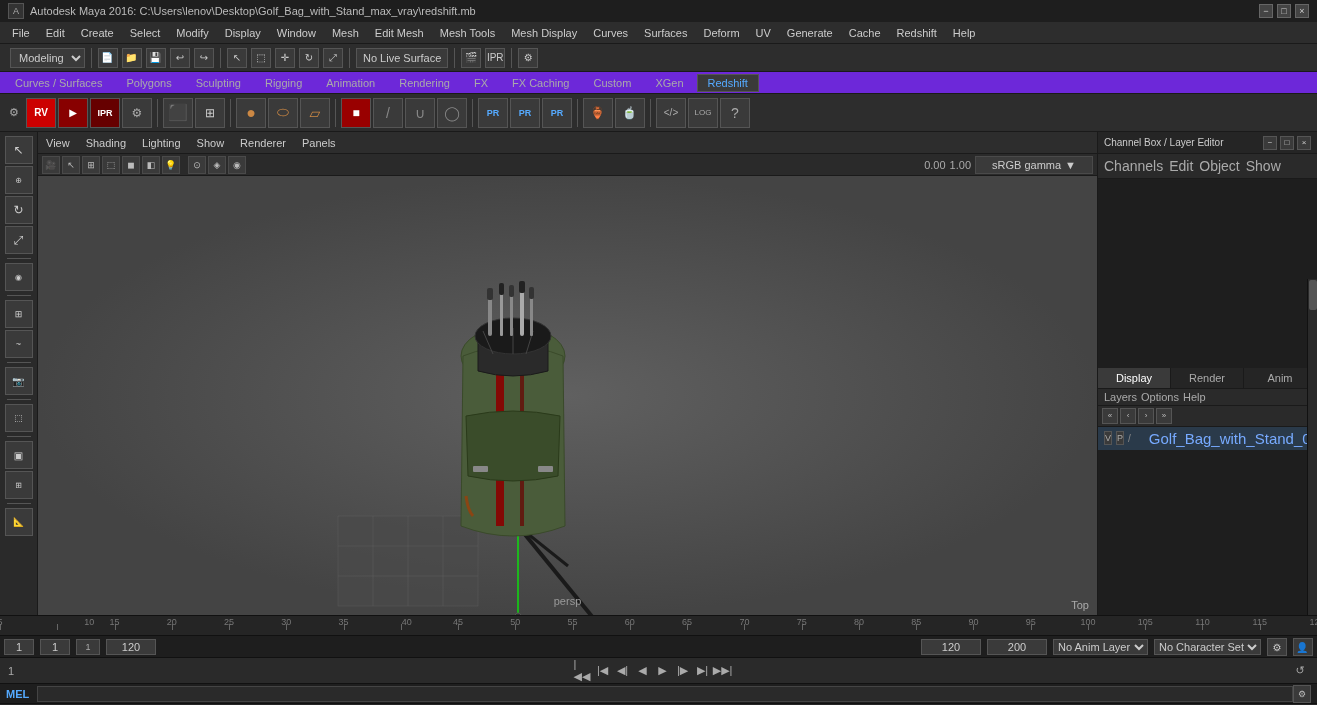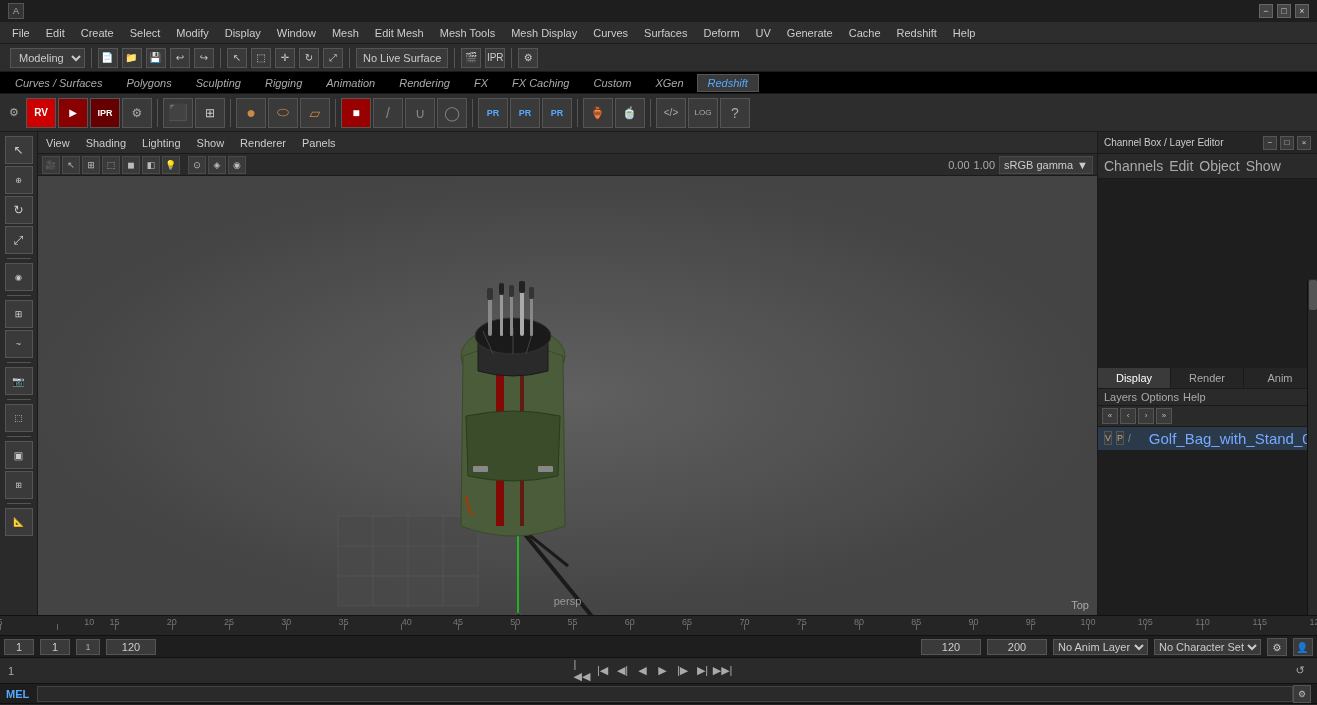--- a/index.html
+++ b/index.html
@@ -17,21 +17,21 @@
     .menu-item { padding: 2px 8px; color: #ccc; cursor: pointer; font-size: 11px; }
 
     
     #toolbar1 { height: 28px; background: #2d2d2d; display: flex; align-items: center; padding: 0 10px; border-bottom: 1px solid #1a1a1a; gap: 4px; }
     .toolbar-select { background: #3a3a3a; border: 1px solid #555; color: #ccc; padding: 2px 4px; font-size: 11px; height: 20px; }
     .tb-sep { width: 1px; height: 20px; background: #555; margin: 0 2px; }
     .tb-btn { width: 20px; height: 20px; background: #3a3a3a; border: 1px solid #555; display: flex; align-items: center; justify-content: center; cursor: pointer; color: #ccc; font-size: 10px; }
     .tb-btn-text { padding: 2px 6px; height: 20px; background: #3a3a3a; border: 1px solid #555; display: flex; align-items: center; cursor: pointer; color: #ccc; font-size: 11px; }
 
     
-    #module-tabs { height: 22px; background: #000000; display: flex; align-items: center; padding: 0 4px; border-bottom: 1px solid #1a1a1a; gap: 2px; font-style: italic; }
+    #module-tabs { height: 22px; background: #6d28d9; display: flex; align-items: center; padding: 0 4px; border-bottom: 1px solid #1a1a1a; gap: 2px; }
     .mod-tab { padding: 2px 10px; color: #aaa; cursor: pointer; font-size: 11px; border: 1px solid transparent; }
     .mod-tab.active { color: #fff; background: #3a3a3a; border-color: #555; }
     .mod-tab.redshift { color: #5af; }
 
     
     #shelf { height: 38px; background: #2d2d2d; display: flex; align-items: center; padding: 2px 4px; border-bottom: 1px solid #1a1a1a; gap: 2px; }
     .shelf-btn { width: 30px; height: 30px; background: #3a3a3a; border: 1px solid #555; display: flex; align-items: center; justify-content: center; cursor: pointer; font-size: 14px; }
     .shelf-sep { width: 1px; height: 28px; background: #555; margin: 0 3px; }
     .shelf-gear { width: 20px; height: 30px; display: flex; align-items: center; justify-content: center; color: #aaa; cursor: pointer; }
 
@@ -40,21 +40,21 @@
 
     
     #left-toolbar { width: 38px; background: #2a2a2a; display: flex; flex-direction: column; align-items: center; padding: 4px 0; gap: 2px; border-right: 1px solid #1a1a1a; }
     .lt-btn { width: 28px; height: 28px; background: #3a3a3a; border: 1px solid #555; display: flex; align-items: center; justify-content: center; cursor: pointer; color: #ccc; font-size: 12px; }
     .lt-sep { width: 24px; height: 1px; background: #555; margin: 2px 0; }
     #viewport-menubar { height: 22px; background: #2d2d2d; display: flex; align-items: center; padding: 0 4px; gap: 8px; border-bottom: 1px solid #1a1a1a; }
     #viewport-toolbar { height: 22px; background: #2a2a2a; display: flex; align-items: center; padding: 0 4px; gap: 2px; border-bottom: 1px solid #1a1a1a; }
     #viewport-canvas { position: relative; background: #545454; flex: 1; overflow: hidden; }
     .vp-label { color: #ccc; font-size: 11px; cursor: pointer; padding: 2px 4px; }
     .vp-btn { width: 18px; height: 18px; background: #3a3a3a; border: 1px solid #4a4a4a; display: flex; align-items: center; justify-content: center; cursor: pointer; color: #bbb; font-size: 9px; }
-    .vp-gamma { background: #3a3a3a; border: 1px solid #4a4a4a; padding: 1px 4px; font-size: 11px; color: #ccc; display: flex; align-items: center; gap: 4px; height: 18px; }
+    .vp-gamma { background: #3a3a3a; border: 1px solid #4a4a4a; padding: 1px 16px; font-size: 11px; color: #ccc; display: flex; align-items: center; gap: 4px; height: 18px; }
     .persp-label { position: absolute; bottom: 8px; left: 50%; transform: translateX(-50%); color: #999; font-size: 11px; pointer-events: none; }
 
     
     #right-panel { width: 220px; background: #2a2a2a; border-left: 1px solid #1a1a1a; display: flex; flex-direction: column; }
     #channel-box-header { height: 22px; background: #252525; display: flex; align-items: center; justify-content: space-between; padding: 0 6px; border-bottom: 1px solid #1a1a1a; }
     #channel-box-tabs { display: flex; gap: 6px; padding: 4px 6px; border-bottom: 1px solid #1a1a1a; }
     .cb-tab { color: #aaa; cursor: pointer; font-size: 14px; }
     #channel-box-content { flex: 1; background: #1e1e1e; }
     #display-tabs { display: flex; border-bottom: 1px solid #1a1a1a; }
     .dt { flex: 1; padding: 4px; text-align: center; color: #aaa; font-size: 11px; cursor: pointer; background: #252525; border-right: 1px solid #1a1a1a; }
@@ -102,20 +102,21 @@
     .tick-label { position: absolute; top: 1px; font-size: 9px; color: #777; transform: translateX(-50%); }
 
     .viewport-wrapper { display: flex; flex-direction: column; flex: 1; }
   </style>
 </head>
 <body>
 
 <div id="title-bar">
   <div class="title-left">
     <div class="logo">A</div>
+    <span>Autodesk Maya 2016: C:\Users\lenov\Desktop\Golf_Bag_with_Stand_max_vray\redshift.mb</span>
   </div>
   <div class="win-controls">
     <div class="win-btn">−</div>
     <div class="win-btn">□</div>
     <div class="win-btn">×</div>
   </div>
 </div>
 
 <div id="menu-bar">
   <span class="menu-item">File</span>

